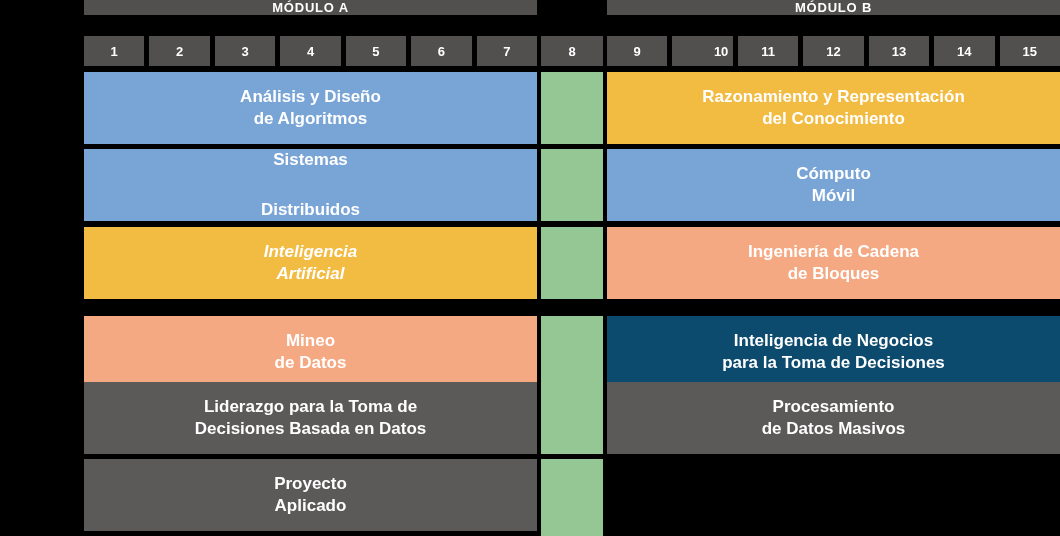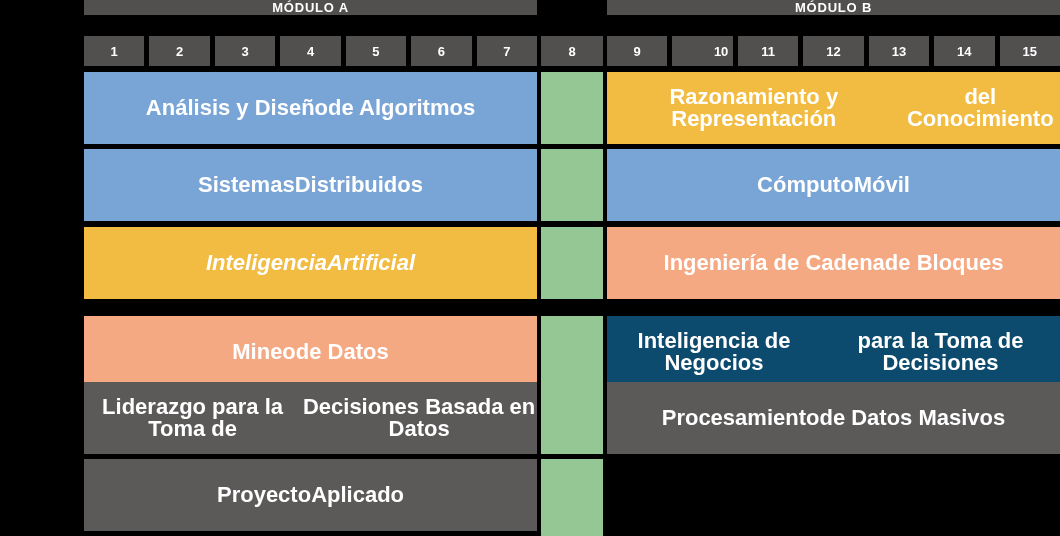--- a/index.html
+++ b/index.html
@@ -20,22 +20,22 @@
   }
   .weeksA { left:84px; width:453px; }
   .weeksB { left:607px; width:453px; }
   .week-cell {
     display:flex; align-items:center; justify-content:center;
     color:#fff; font-weight:bold; font-size:13px;
   }
   .week8 { position:absolute; left:541px; top:36px; width:62px; height:30px; }
   .course {
     position:absolute; width:453px; height:72px;
-    display:flex; flex-direction:row; align-items:center; justify-content:center;
-    color:#fff; font-size:22px; font-weight:bold; line-height:22px; text-align:center;
+    display:flex; flex-direction:column; align-items:center; justify-content:center;
+    color:#fff; font-size:17px; font-weight:bold; line-height:22px; text-align:center;
   }
   .colA { left:84px; } .colB { left:607px; }
   .r0{top:72px}.r1{top:149px}.r2{top:227px}.r3{top:316px}.r4{top:382px}.r5{top:459px}
   .green-seg { position:absolute; left:541px; width:62px; height:72px; }
   .green-seg.r5 { height:77px; }
 </style>
 </head>
 <body>
 
 <div class="canvas">
@@ -69,21 +69,21 @@
   <div class="green-seg r1" style="background-color: rgb(149, 199, 149);"></div>
   <div class="green-seg r2" style="background-color: rgb(149, 199, 149);"></div>
   <div class="green-seg r3" style="background-color: rgb(149, 199, 149);"></div>
   <div class="green-seg r4" style="background-color: rgb(149, 199, 149);"></div>
   <div class="green-seg r5" style="background-color: rgb(149, 199, 149);"></div>
 
   <div class="course colA r0" style="background-color: rgb(121, 164, 214);">
     <span>Análisis y Diseño</span>
     <span>de Algoritmos</span>
   </div>
-  <div class="course colA r1" style="background-color: rgb(121, 164, 214);">
+  <div class="course colA r1" style="background-color: rgb(121, 164, 214); justify-content: space-between;">
     <span>Sistemas</span>
     <span>Distribuidos</span>
   </div>
   <div class="course colA r2" style="background-color: rgb(242, 187, 65); font-style: italic;">
     <span>Inteligencia</span>
     <span>Artificial</span>
   </div>
   <div class="course colA r3" style="background-color: rgb(245, 169, 131);">
     <span>Mineo</span>
     <span>de Datos</span>

